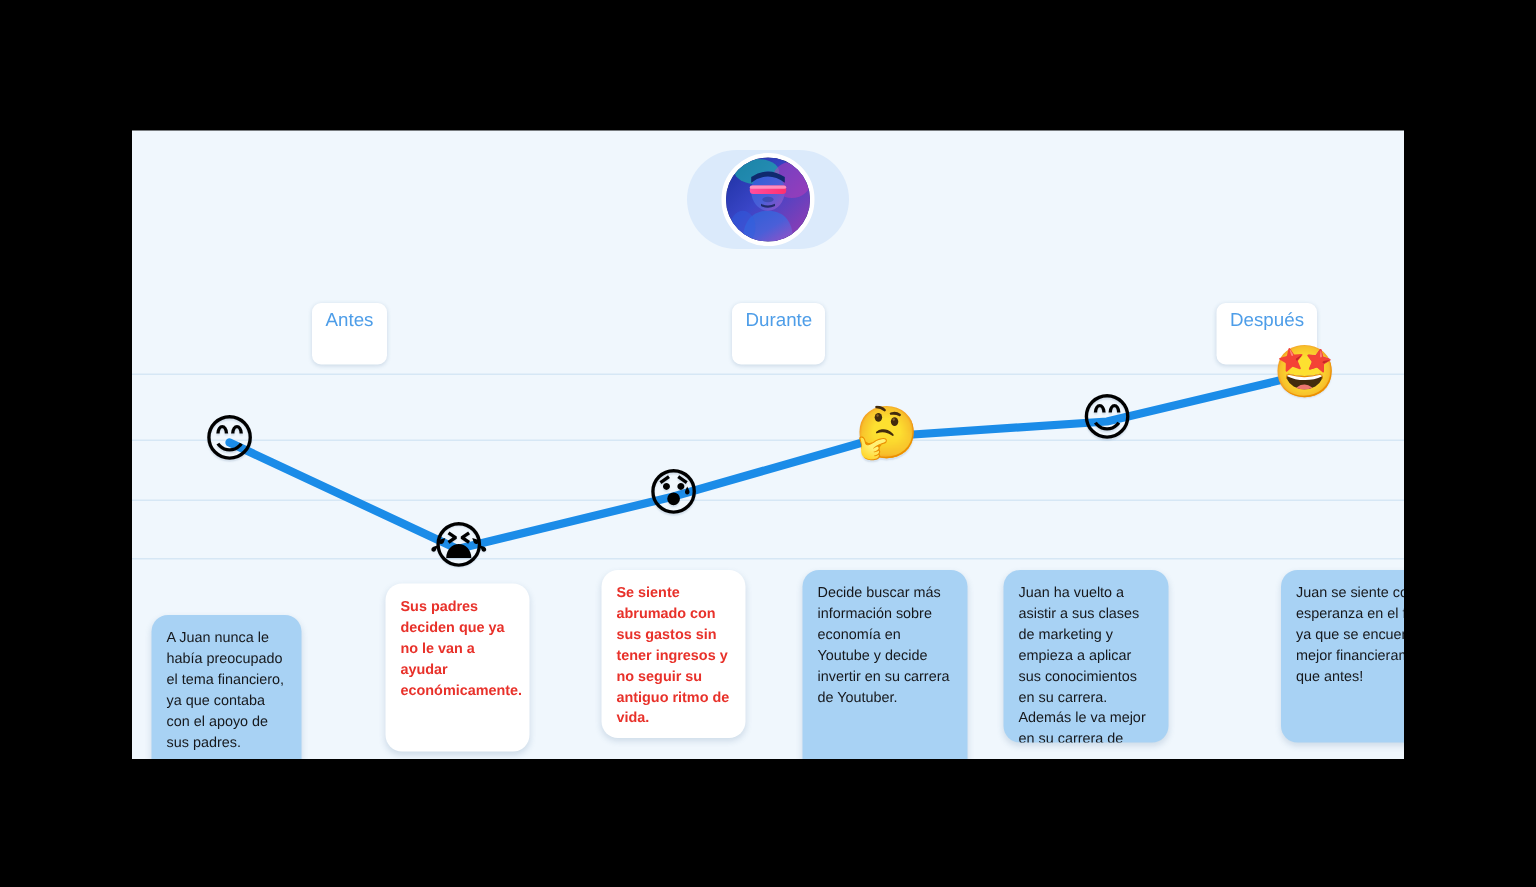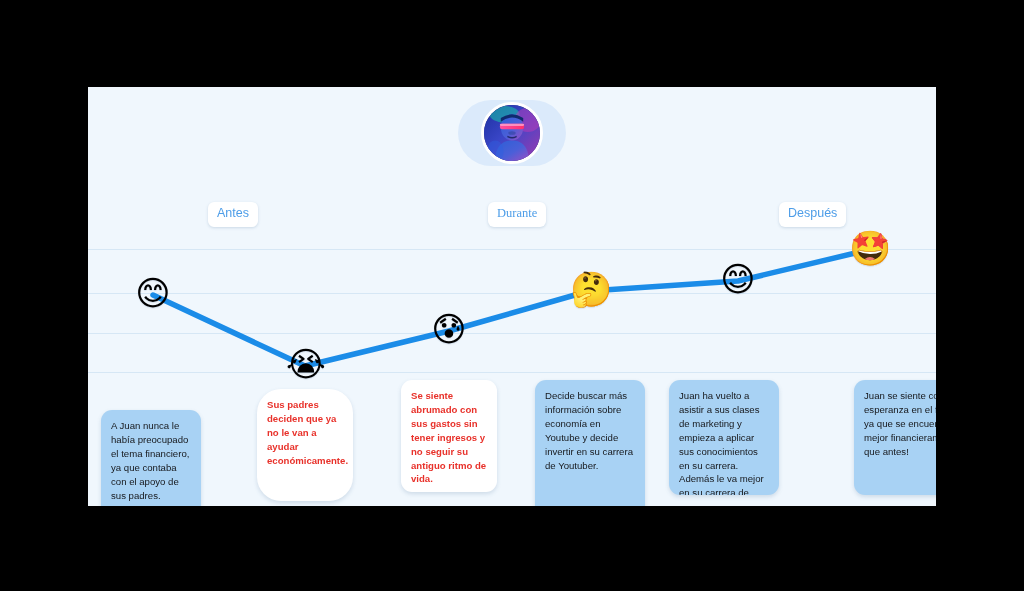--- a/index.html
+++ b/index.html
@@ -54,21 +54,21 @@
     background: #2a2d7a;
   }
   #avatar svg { display: block; width: 100%; height: 100%; }
 
   
   .phase-chip {
     position: absolute;
     background: #ffffff;
     color: #4d9de8;
     font-size: 12.5px;
-    padding: 5px 9px 6px 9px;
+    padding: 5px 9px 22px 9px;
     border-radius: 6px;
     box-shadow: 0 1px 3px rgba(70,110,150,0.22);
     white-space: nowrap;
     line-height: 1.1;
   }
 
   
   .gridline {
     position: absolute;
     left: 0;
@@ -160,37 +160,37 @@
           <rect x="17" y="20" width="26" height="6" rx="2.5" fill="url(#glassGrad)"></rect>
           <rect x="17" y="20" width="26" height="2.4" rx="1.2" fill="#ff9ec8" opacity="0.85"></rect>
           <path d="M25 33 Q30 35.5 35 33 L35 34.6 Q30 37.2 25 34.6 Z" fill="#16235c" opacity="0.85"></path>
           <ellipse cx="30" cy="30" rx="4" ry="2" fill="#2a3e96" opacity="0.5"></ellipse>
           <ellipse cx="12" cy="50" rx="9" ry="12" fill="#2e5fe0" opacity="0.45"></ellipse>
         </svg>
       </div>
     </div>
 
     <div class="phase-chip" style="left:120px; top:115px;">Antes</div>
-    <div class="phase-chip" style="left:400px; top:115px;font-family:Liberation Serif, serif;">Durante</div>
-    <div class="phase-chip" style="left:691px; top:115px;text-align:center;">Después</div>
+    <div class="phase-chip" style="left:400px; top:115px;">Durante</div>
+    <div class="phase-chip" style="left:723px; top:115px;text-align:center;">Después</div>
 
     <svg id="chart-svg" viewBox="0 0 848 419">
       <polyline id="journey-line" fill="none" stroke="#1b8ce8" stroke-width="5.5" stroke-linecap="round" stroke-linejoin="round" points="65,208 217,279 361,244 501,204 650,194 780,163"></polyline>
     </svg>
 
     <div class="emoji-marker" style="left:65px; top:208px;">😊</div>
     <div class="emoji-marker" style="left:217px; top:279px;">😭</div>
     <div class="emoji-marker" style="left:361px; top:244px;">😰</div>
     <div class="emoji-marker" style="left:501px; top:204px;">🤔</div>
     <div class="emoji-marker" style="left:650px; top:194px;">😊</div>
     <div class="emoji-marker" style="left:780px; top:163px;">🤩</div>
 
     <div class="note-card blue" style="left:13px; top:295px; width:100px; height:112px;margin-top:28px;">A Juan nunca le había preocupado el tema financiero, ya que contaba con el apoyo de sus padres.</div>
 
-    <div class="note-card white" style="left:169px; top:302px; width:96px; height:112px;border-radius:24px;">Sus padres deciden que ya no le van a ayudar económicamente.</div>
+    <div class="note-card white" style="left:169px; top:302px; width:96px; height:112px;">Sus padres deciden que ya no le van a ayudar económicamente.</div>
 
     <div class="note-card white" style="left:313px; top:293px; width:96px; height:112px;">Se siente abrumado con sus gastos sin tener ingresos y no seguir su antiguo ritmo de vida.</div>
 
     <div class="note-card blue" style="left:447px; top:293px; width:110px; height:140px;">Decide buscar más información sobre economía en Youtube y decide invertir en su carrera de Youtuber.</div>
 
     <div class="note-card blue" style="left:581px; top:293px; width:110px; height:115px;">Juan ha vuelto a asistir a sus clases de marketing y  empieza a aplicar sus conocimientos en su carrera. Además  le va mejor en su carrera de Youtuber.</div>
 
     <div class="note-card blue" style="left:766px; top:293px; width:121px; height:115px;">Juan se siente con esperanza en el futuro ya que se encuentra mejor financieramente que antes!</div>
 
   </div>

